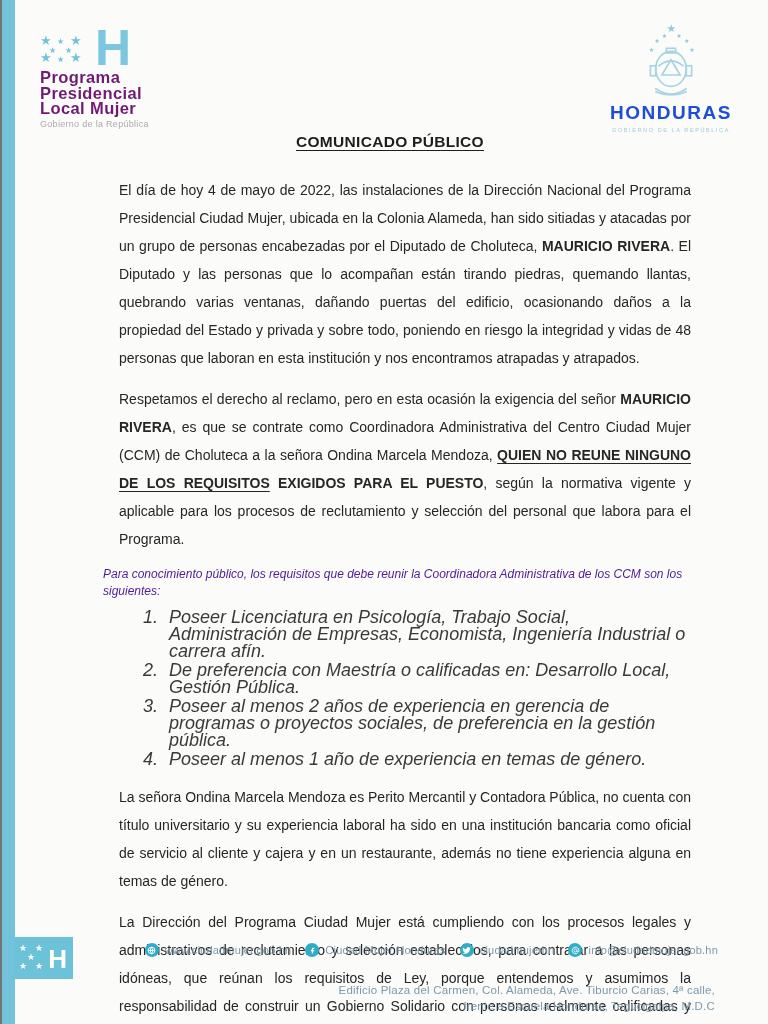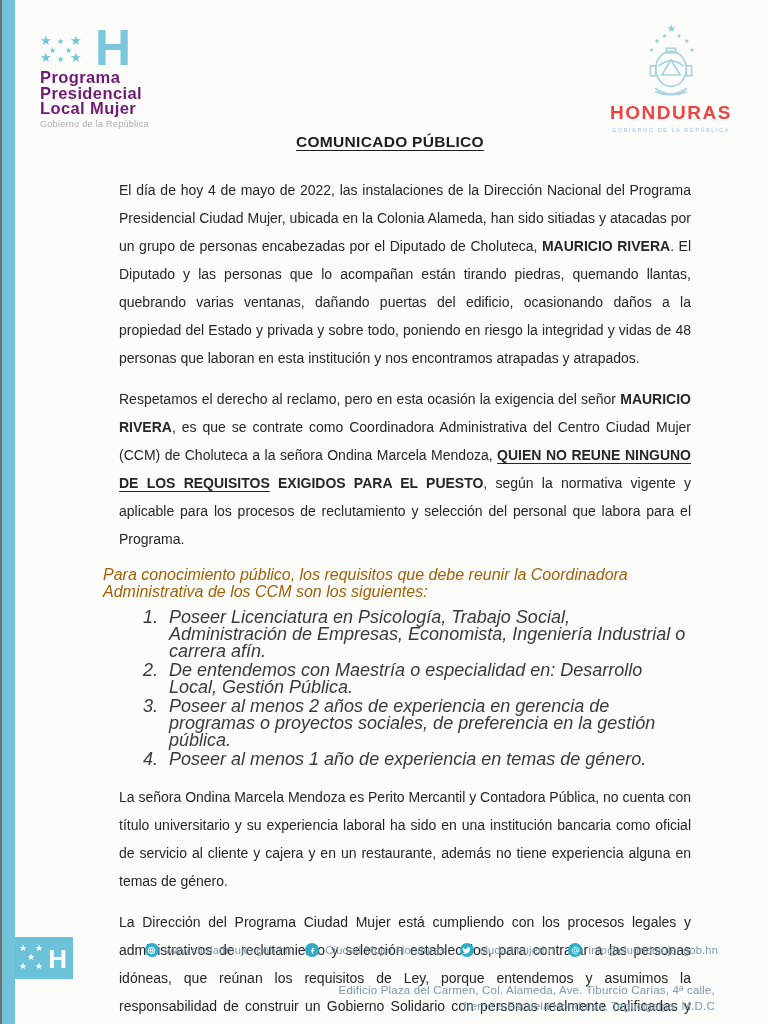--- a/index.html
+++ b/index.html
@@ -20,32 +20,32 @@
   .st.s2{left:9px;top:11px;font-size:8px;}
   .st.s3{left:25px;top:11px;font-size:8px;}
   .st.s4{left:17px;top:20px;font-size:8px;}
   .logo-h{position:absolute;left:55px;top:-15px;font-size:50px;font-weight:bold;color:#7cc7dd;letter-spacing:0;}
   .logo-lines{position:absolute;left:0;top:36px;color:#701a75;font-weight:bold;font-size:16.5px;line-height:15.5px;letter-spacing:.4px;}
   .logo-sub{position:absolute;left:0;top:85px;color:#ababab;font-size:9px;letter-spacing:.3px;}
 
   
   .logo-right{position:absolute;right:32px;top:20px;width:130px;text-align:center;}
   .crest{width:82px;height:84px;display:block;margin:0 auto;}
-  .honduras-word{color:#ef4444;font-weight:bold;font-size:19px;letter-spacing:1.5px;margin-top:-2px;}
+  .honduras-word{color:#1d4ed8;font-weight:bold;font-size:19px;letter-spacing:1.5px;margin-top:-2px;}
   .honduras-sub{color:#9fcbd9;font-size:5.5px;letter-spacing:1.6px;margin-top:3px;}
 
   
   .title{position:absolute;left:0;top:127px;width:100%;text-align:center;margin:6px;font-size:15.5px;font-weight:bold;color:#1d1d1d;text-decoration:underline;text-underline-offset:3px;letter-spacing:.3px;}
 
   
   .content{position:absolute;left:103px;top:176px;width:588px;color:#262626;}
   .para{margin:0 0 13px 16px;font-size:14px;line-height:28px;text-align:justify;}
   .seg.b{font-weight:bold;}
   .seg.bu{font-weight:bold;text-decoration:underline;text-underline-offset:3px;}
-  .note{margin:9px 0 9px 0;font-size:16px;font-style:italic;line-height:17px;color:#a16207;}
+  .note{margin:9px 0 9px 0;font-size:12px;font-style:italic;line-height:17px;color:#4c1d95;}
   .reqs{margin:0 0 15px 0;padding:0 0 0 60px;font-size:18px;font-style:italic;line-height:17px;color:#3a3a3a;}
   .reqs li{margin:0 0 2px 0;padding-left:6px;}
 
   
   .flag{position:absolute;left:15px;top:937px;width:58px;height:42px;background:#6cc2d9;}
   .flag-stars{position:absolute;left:3px;top:4px;width:30px;height:32px;color:#ffffff;}
   .flag-stars .fs{position:absolute;font-size:9px;line-height:1;}
   .fs.f1{left:1px;top:3px;}.fs.f2{left:17px;top:3px;}.fs.f3{left:9px;top:12px;}.fs.f4{left:1px;top:21px;}.fs.f5{left:17px;top:21px;}
   .flag-h{position:absolute;right:6px;top:7px;font-size:26px;font-weight:bold;color:#fff;}
   .flinks{position:absolute;right:50px;top:932px;display:flex;align-items:center;gap:14px;}
@@ -108,21 +108,21 @@
   </div>
 
   <h1 class="title">COMUNICADO PÚBLICO</h1>
 
   <main class="content">
     <p class="para"><span class="seg n">El día de hoy 4 de mayo de 2022, las instalaciones de la Dirección Nacional del Programa Presidencial Ciudad Mujer, ubicada en la Colonia Alameda, han sido sitiadas y atacadas por un grupo de personas encabezadas por el Diputado de Choluteca, </span><span class="seg b">MAURICIO RIVERA</span><span class="seg n">. El Diputado y las personas que lo acompañan están tirando piedras, quemando llantas, quebrando varias ventanas, dañando puertas del edificio, ocasionando daños a la propiedad del Estado y privada y sobre todo, poniendo en riesgo la integridad y vidas de 48 personas que laboran en esta institución y nos encontramos atrapadas y atrapados.</span></p>
     <p class="para"><span class="seg n">Respetamos el derecho al reclamo, pero en esta ocasión la exigencia del señor </span><span class="seg b">MAURICIO RIVERA</span><span class="seg n">, es que se contrate como Coordinadora Administrativa del Centro Ciudad Mujer (CCM) de Choluteca a la señora Ondina Marcela Mendoza, </span><span class="seg bu">QUIEN NO REUNE NINGUNO DE LOS REQUISITOS</span><span class="seg b"> EXIGIDOS PARA EL PUESTO</span><span class="seg n">, según la normativa vigente y aplicable para los procesos de reclutamiento y selección del personal que labora para el Programa.</span></p>
     <p class="note">Para conocimiento público, los requisitos que debe reunir la Coordinadora Administrativa de los CCM son los siguientes:</p>
     <ol class="reqs">
         <li>Poseer Licenciatura en Psicología, Trabajo Social, Administración de Empresas, Economista, Ingeniería Industrial o carrera afín.</li>
-        <li>De entendemos con Maestría o especialidad en: Desarrollo Local, Gestión Pública.</li>
+        <li>De preferencia con Maestría o calificadas en: Desarrollo Local, Gestión Pública.</li>
         <li>Poseer al menos 2 años de experiencia en gerencia de programas o proyectos sociales, de preferencia en la gestión pública.</li>
         <li>Poseer al menos 1 año de experiencia en temas de género.</li>
       </ol>
     <p class="para"><span class="seg n">La señora Ondina Marcela Mendoza es Perito Mercantil y Contadora Pública, no cuenta con título universitario y su experiencia laboral ha sido en una institución bancaria como oficial de servicio al cliente y cajera y en un restaurante, además no tiene experiencia alguna en temas de género.</span></p>
     <p class="para"><span class="seg n">La Dirección del Programa Ciudad Mujer está cumpliendo con los procesos legales y administrativos de reclutamiento y selección establecidos, para contratar a las personas idóneas, que reúnan los requisitos de Ley, porque entendemos y asumimos la responsabilidad de construir un Gobierno Solidario con personas realmente calificadas y comprometidas, para que el servicio brindado por los Centros Ciudad Mujer en Honduras sean de calidad y con calidez y se opere de la forma más eficiente y humana posible</span></p>
   </main>
 
   <footer>
     <div class="flag">
       <div class="flag-stars">

